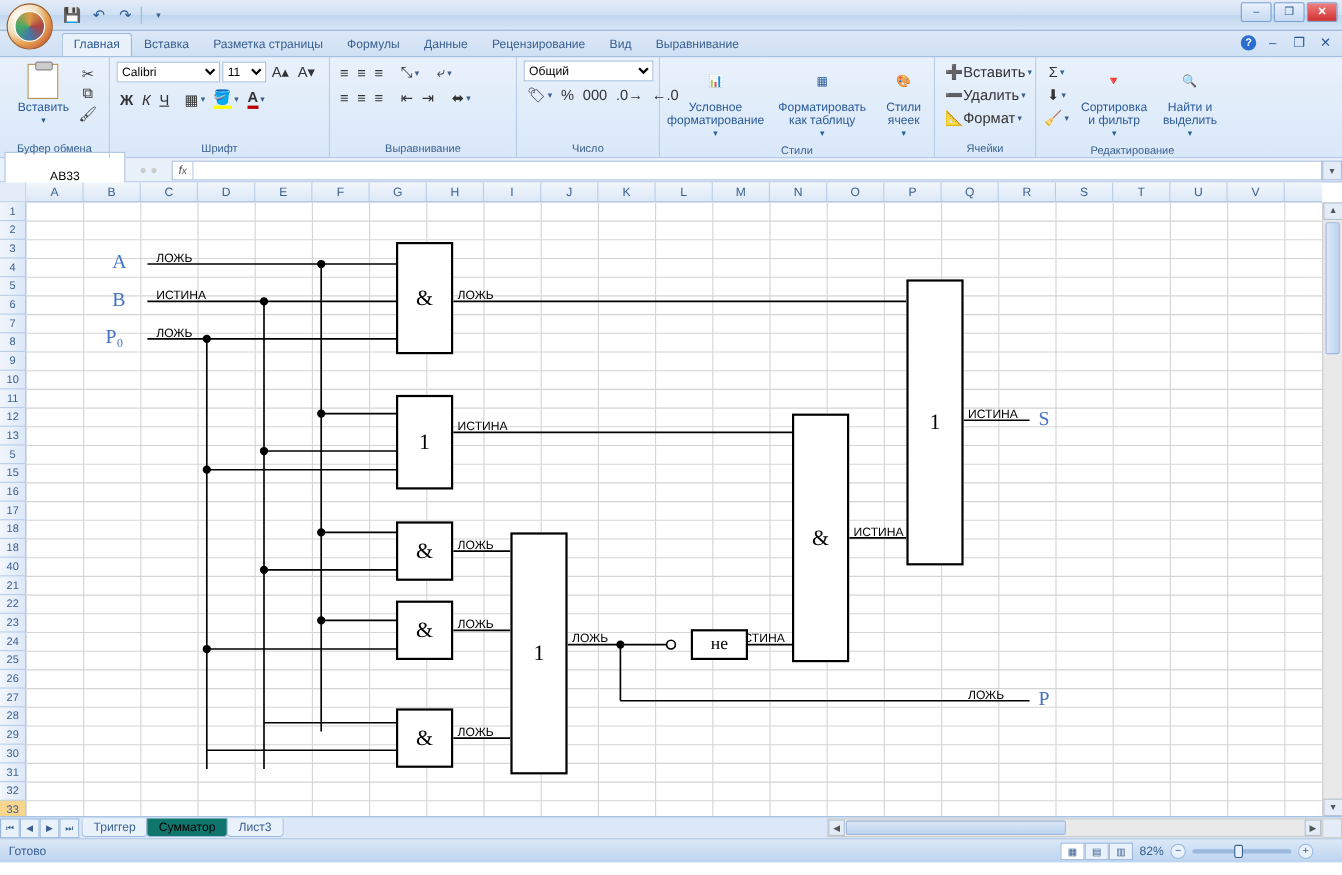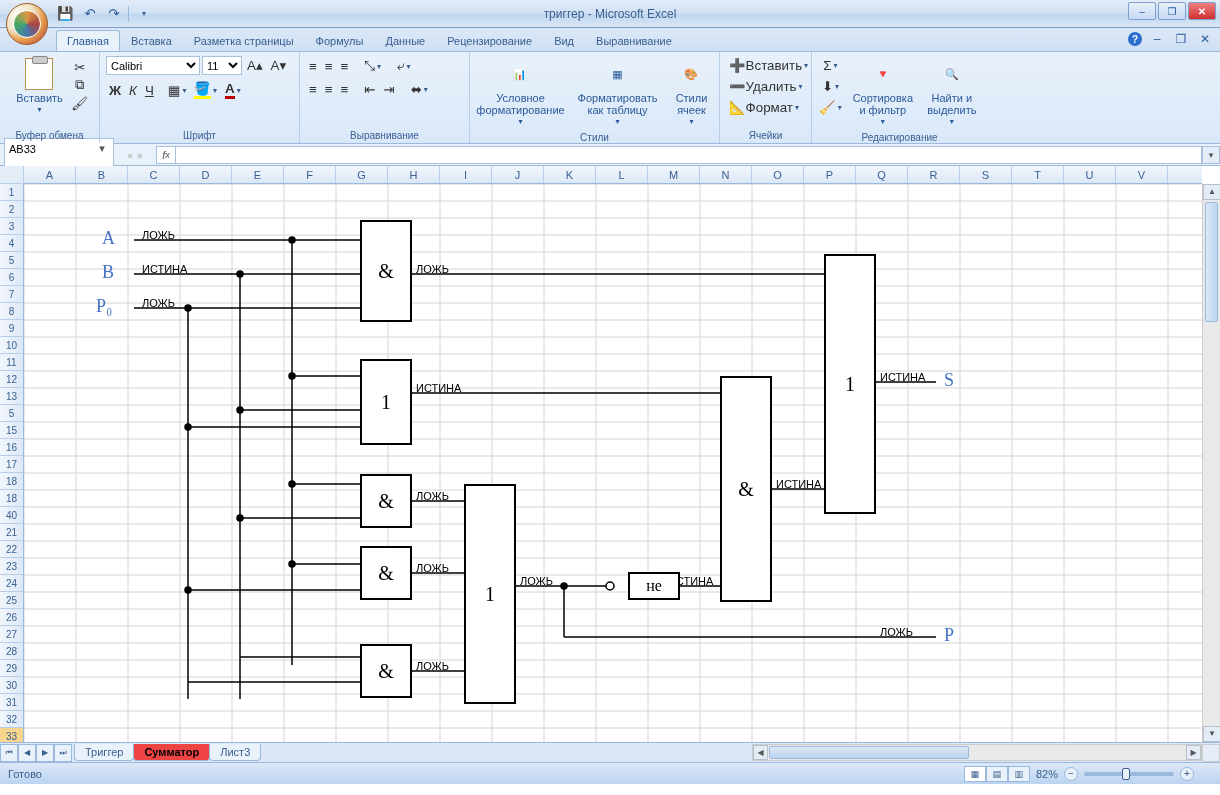--- a/index.html
+++ b/index.html
@@ -39,21 +39,21 @@
   .col { display:flex; flex-direction:column; gap:2px; }
   .row { display:flex; gap:2px; align-items:center; }
   .dd::after { content:"▾"; font-size:8px; margin-left:2px; color:#3a6090; }
 
   
   .i-paste { width:28px; height:32px; background:#fff; border:1px solid #b89050; position:relative; }
   .i-paste::before { content:""; position:absolute; top:-3px; left:6px; width:14px; height:6px; background:#ccc; border:1px solid #888; border-radius:2px; }
 
   
   .formula-bar { height:22px; border-bottom:1px solid #9bb8dd; display:flex; align-items:center; background:#e9f1fb; }
-  .name-box { width:110px; border:1px solid #a8c0e0; background:#fff; height:18px; margin:0 4px; display:flex; align-items:flex-end; padding:16px 4px; font-size:11px; }
+  .name-box { width:110px; border:1px solid #a8c0e0; background:#fff; height:18px; margin:0 4px; display:flex; align-items:center; padding:16px 4px; font-size:11px;flex-direction:column; }
   .name-box .dd-btn { margin-left:auto; width:14px; text-align:center; color:#555; cursor:pointer; }
   .fx-btn { width:20px; height:18px; border:1px solid #a8c0e0; background:#fff; display:flex; align-items:center; justify-content:center; font-style:italic; color:#555; cursor:pointer; margin-left:4px; }
   .formula-input { flex:1; border:1px solid #a8c0e0; border-left:none; background:#fff; height:18px; padding:0 4px; font-size:11px; }
   .fb-expand { width:18px; text-align:center; color:#555; cursor:pointer; border:1px solid #a8c0e0; background:#e4ecf7; height:18px; display:flex; align-items:center; justify-content:center; font-size:9px; }
 
   
   .sheet-container { position:relative; height:576px; background:#fff; }
   .corner { position:absolute; left:0; top:0; width:24px; height:18px; background:#e4ecf7; border-right:1px solid #b8cde8; border-bottom:1px solid #b8cde8; }
   .col-headers { position:absolute; left:24px; top:0; right:18px; height:18px; display:flex; background:linear-gradient(#f2f6fc,#dce8f7); border-bottom:1px solid #9bb8dd; }
   .col-h { border-right:1px solid #b8cde8; text-align:center; font-size:11px; color:#3a6090; line-height:18px; }
@@ -72,21 +72,21 @@
   .cell-text { position:absolute; font-size:11px; color:#000; }
   .gate { position:absolute; border:2px solid #000; background:#fff; display:flex; align-items:center; justify-content:center; font-family:'Times New Roman',serif; font-size:20px; }
   .gate.small { font-size:16px; }
 
   
   .tab-bar { height:20px; background:#dce8f7; border-top:1px solid #9bb8dd; display:flex; align-items:center; position:relative; }
   .tab-nav { display:flex; }
   .tab-nav button { width:18px; height:18px; border:1px solid #9bb8dd; background:#e9f1fb; font-size:8px; color:#3a6090; cursor:pointer; }
   .sheet-tabs { display:flex; margin-left:2px; }
   .sheet-tab { padding:2px 10px; border:1px solid #9bb8dd; border-top:none; background:#e9f1fb; font-size:11px; color:#3a6090; cursor:pointer; border-bottom-left-radius:4px; border-bottom-right-radius:4px; margin-right:-1px; }
-  .sheet-tab.active { background:#ef4444; font-weight:bold; color:#000; }
+  .sheet-tab.active { background:#0f766e; font-weight:normal; color:#000; }
   .hscroll { position:absolute; right:18px; top:1px; height:17px; width:450px; background:#e9e9e9; border:1px solid #ccc; }
   .hscroll .thumb { position:absolute; left:16px; top:1px; height:13px; width:200px; background:linear-gradient(#dce8f7,#bcd4f0); border:1px solid #9bb8dd; border-radius:2px; }
   .hscroll .arr { position:absolute; top:0; width:15px; height:15px; background:#e4ecf7; border:1px solid #b8c0cc; text-align:center; font-size:8px; line-height:13px; color:#555; cursor:pointer; }
   .hscroll .ar { right:0; }
 
   .status-bar { height:22px; background:linear-gradient(#dce8f7,#bcd4f0); border-top:1px solid #9bb8dd; display:flex; align-items:center; padding:0 8px; font-size:11px; color:#3a6090; }
   .status-right { margin-left:auto; display:flex; align-items:center; gap:6px; }
   .view-btns { display:flex; }
   .view-btns button { width:22px; height:16px; border:1px solid #9bb8dd; background:#e9f1fb; cursor:pointer; font-size:9px; color:#3a6090; }
   .view-btns button.active { background:#fff; }
@@ -101,21 +101,20 @@
   <div class="office-btn">
       <div class="office-btn-inner"></div>
     </div>
   <div class="qat">
     <button>💾</button>
     <button>↶</button>
     <button>↷</button>
     <span class="sep"></span>
     <button class="dd"></button>
   </div>
-  <div class="title-text">триггер - Microsoft Excel</div>
   <div class="win-btns">
     <button class="win-min">–</button>
     <button class="win-max">❐</button>
     <button class="win-close">✕</button>
   </div>
 </div>
 
 <div class="ribbon-tabs">
   <div class="tab active">Главная</div>
   <div class="tab">Вставка</div>
@@ -196,20 +195,33 @@
         <span style="width:6px"></span>
         <button class="rbtn">⇤</button>
         <button class="rbtn">⇥</button>
         <span style="width:6px"></span>
         <button class="rbtn dd">⬌</button>
       </div>
     </div>
     <div class="group-label">Выравнивание</div>
   </div>
 
+  <div class="group" style="width:130px">
+    <div class="group-body col" style="width:100%">
+      <select style="width:118px"><option>Общий</option></select>
+      <div class="row">
+        <button class="rbtn dd">🏷</button>
+        <button class="rbtn">%</button>
+        <button class="rbtn">000</button>
+        <button class="rbtn">.0→</button>
+        <button class="rbtn">←.0</button>
+      </div>
+    </div>
+    <div class="group-label">Число</div>
+  </div>
 
   <div class="group" style="width:250px">
     <div class="group-body">
       <div class="big-btn" style="width:96px">
         <span class="icon-box">📊</span>
         <span>Условное форматирование</span>
           <span style="font-size:8px">▾</span>
       </div>
       <div class="big-btn" style="width:90px">
         <span class="icon-box">▦</span>

